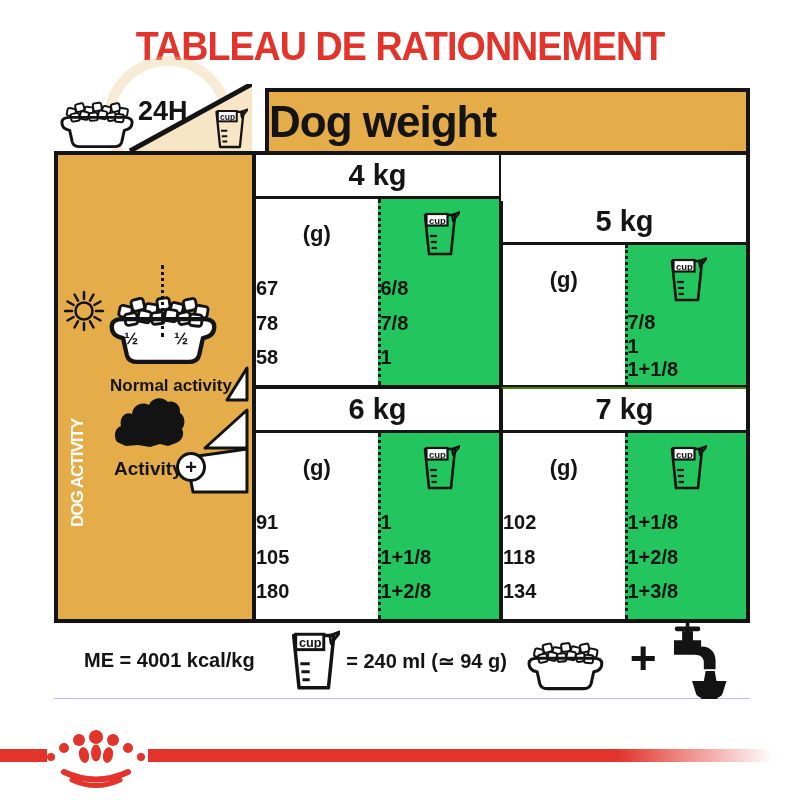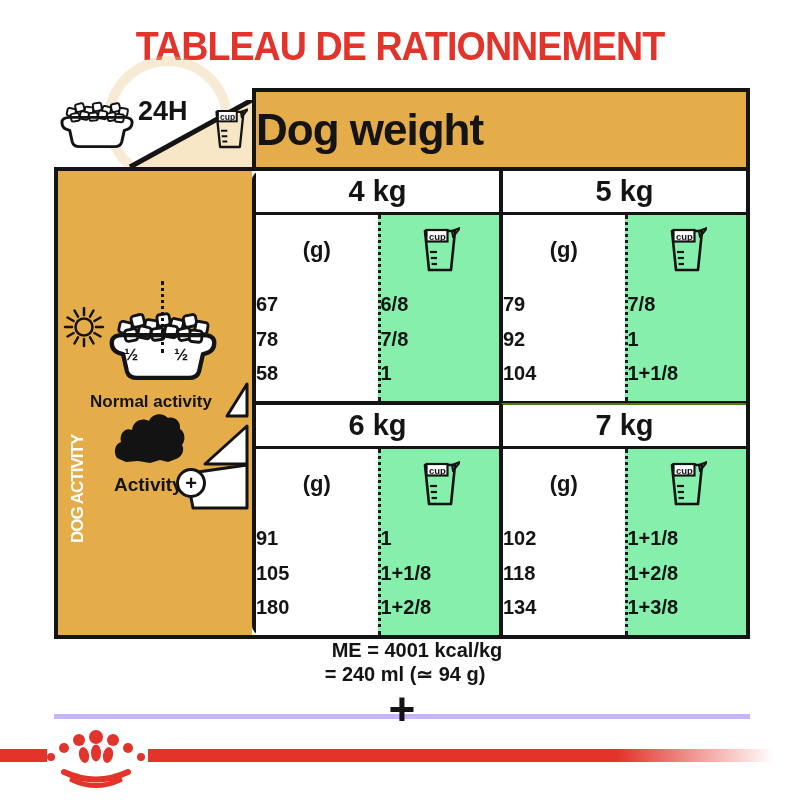--- a/index.html
+++ b/index.html
@@ -11,21 +11,21 @@
          font-size:40px;font-weight:bold;color:#E2342B;letter-spacing:-1px;
          transform:scaleX(.94);}
 
   
   .ring{position:absolute;left:104px;top:56px;width:108px;height:108px;border-radius:50%;
         border:10px solid rgba(233,203,148,.38);}
 
   
   .sheet{position:absolute;left:54px;top:88px;width:696px;}
 
-  .top-row{display:flex;height:83px;border-bottom:4px solid #141414;box-sizing:border-box;}
+  .top-row{display:flex;height:67px;border-bottom:4px solid #141414;box-sizing:border-box;gap:13px;}
   .corner{width:198px;position:relative;}
   .corner .tri{position:absolute;right:0;bottom:0;}
   .corner .bowl{position:absolute;left:4px;top:2px;}
   .corner .h24{position:absolute;left:84px;top:8px;font-size:27px;font-weight:bold;}
   .corner .cup-sm{position:absolute;left:158px;top:20px;}
   .dogweight{flex:1;background:#E5AC4A;border:4px solid #141414;border-bottom:none;
              display:flex;align-items:center;box-sizing:border-box;
              font-size:44px;font-weight:bold;letter-spacing:-1px;}
 
   .main{display:flex;border:4px solid #141414;border-top:none;box-sizing:border-box;height:468px;}
@@ -35,49 +35,49 @@
   .bowl-wrap{position:absolute;left:48px;top:122px;width:114px;height:92px;}
   .bowl-wrap .dotline{position:absolute;left:55px;top:-12px;height:72px;border-left:3px dotted #131313;}
   .half{position:absolute;top:52px;font-size:17px;font-weight:bold;}
   .half.l{left:18px;} .half.r{left:68px;}
   .moon{position:absolute;left:163px;top:137px;}
 
   .vlabel{position:absolute;left:10px;top:204px;height:168px;color:#fff;font-weight:bold;
           font-size:17px;letter-spacing:-1px;writing-mode:vertical-rl;transform:rotate(180deg);
           white-space:nowrap;}
 
-  .norm-label{position:absolute;left:32px;top:221px;width:122px;font-size:17px;font-weight:bold;}
+  .norm-label{position:absolute;left:52px;top:221px;width:122px;font-size:17px;font-weight:bold;}
   .act-label{position:absolute;left:56px;top:303px;font-size:19px;font-weight:bold;}
   .wedge1{position:absolute;left:166px;top:210px;}
   .wedge2{position:absolute;left:144px;top:252px;}
   .wedge3{position:absolute;left:128px;top:292px;}
   .dog{position:absolute;left:54px;top:238px;}
   .plus-circle{position:absolute;left:118px;top:297px;width:24px;height:24px;border-radius:50%;
                background:#fff;border:3px solid #131313;display:flex;align-items:center;
                justify-content:center;font-size:20px;font-weight:bold;z-index:2;line-height:1;}
 
   .grid{flex:1;display:grid;grid-template-columns:1fr 1fr;grid-template-rows:1fr 1fr;
-        border-left:4px solid #141414;background:#fff;border-radius:9px;}
+        border-left:4px solid #141414;background:#fff;}
   .block{display:flex;flex-direction:column;box-sizing:border-box;}
   .block.b0{border-right:2px solid #141414;border-bottom:2px solid #141414;}
-  .block.b1{border-left:2px solid #141414;border-bottom:2px solid #141414;}
+  .block.b1{border-left:2px solid #141414;border-bottom:2px solid #141414;margin-top:46px;}
   .block.b2{border-right:2px solid #141414;border-top:2px solid #141414;}
   .block.b3{border-left:2px solid #141414;border-top:2px solid #4d7c0f;}
   .bhead{height:41px;min-height:41px;border-bottom:3px solid #141414;display:flex;
          align-items:center;justify-content:center;font-size:29px;font-weight:bold;background:#fff;}
   .bbody{flex:1;display:flex;}
   .col{width:50%;display:flex;flex-direction:column;align-items:center;box-sizing:border-box;}
   .col.gcol{background:#fff;}
-  .col.ccol{background:#86efac;border-left:3px dotted #1b1b1b;}
+  .col.ccol{background:#22c55e;border-left:3px dotted #1b1b1b;}
   .colhead{height:62px;min-height:62px;display:flex;align-items:center;justify-content:center;
            font-size:22px;font-weight:bold;padding-top:4px;}
   .vals{flex:1;width:100%;display:flex;flex-direction:column;justify-content:space-evenly;
         align-items:flex-start;font-size:20px;font-weight:bold;padding-bottom:4px;}
 
-  .footer{height:75px;border-bottom:5px solid #c4b5fd;display:flex;align-items:center;background:#fff;flex-direction:column;}
+  .footer{height:75px;border-bottom:1px solid #c4b5fd;display:flex;align-items:center;background:#fff;}
   .me{margin-left:30px;font-size:20px;font-weight:bold;white-space:nowrap;}
   .cup-big{margin-left:32px;}
   .equiv{margin-left:6px;font-size:20px;font-weight:bold;white-space:nowrap;}
   .fspacer{flex:1;}
   .fplus{font-size:46px;font-weight:bold;margin:0 6px 6px 6px;line-height:1;}
   .faucet{margin-right:22px;}
 
   
   .band-left{position:absolute;left:0;top:749px;width:47px;height:13px;background:#E2342B;}
   .band-right{position:absolute;left:148px;top:749px;width:652px;height:13px;
@@ -272,25 +272,20 @@
               </div>
             </div>
           </div>
         </section>
 
         <section class="block b1">
           <div class="bhead">5 kg</div>
           <div class="bbody">
             <div class="col gcol">
               <div class="colhead">(g)</div>
-              <div class="vals">
-                <span>79</span>
-                <span>92</span>
-                <span>104</span>
-              </div>
             </div>
             <div class="col ccol">
               <div class="colhead">
                 <svg width="40" height="46" viewBox="0 0 40 46">
                     <use href="#sym-cup"></use>
                   </svg>
               </div>
               <div class="vals">
                 <span>7/8</span>
                 <span>1</span>

